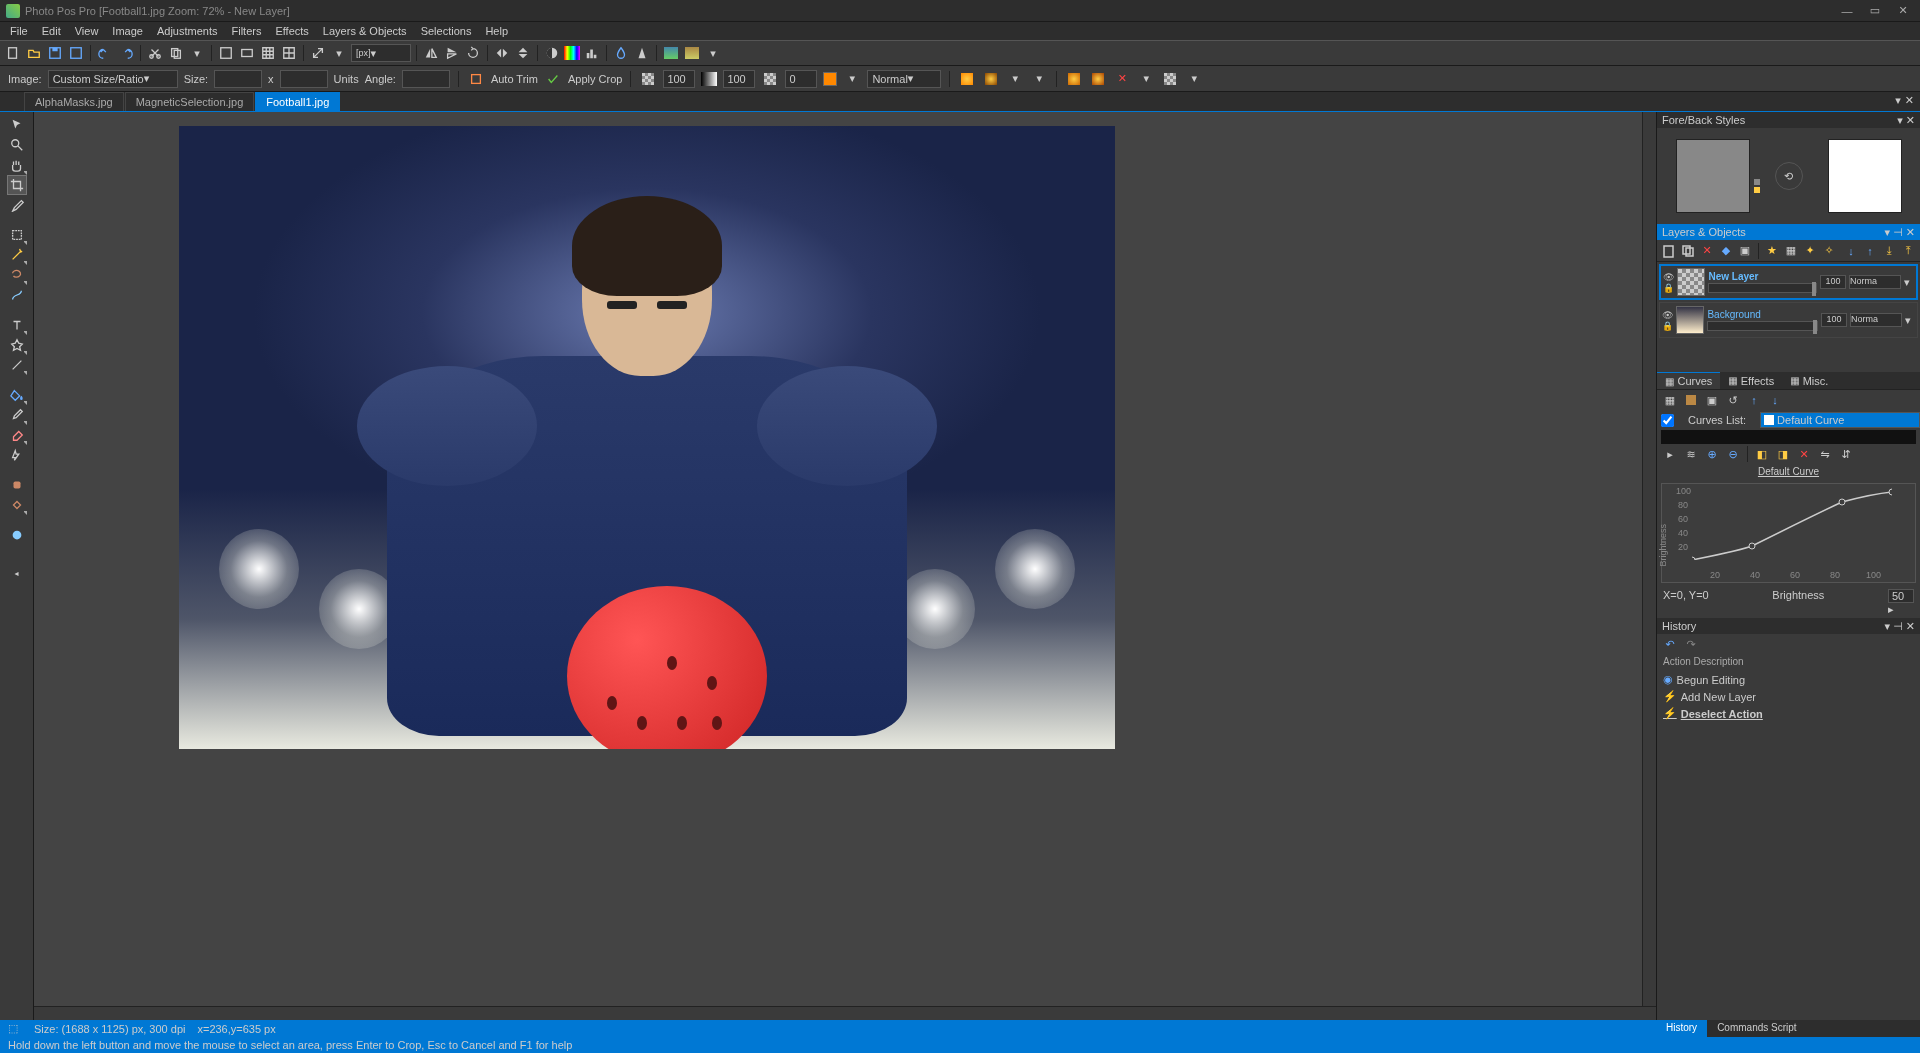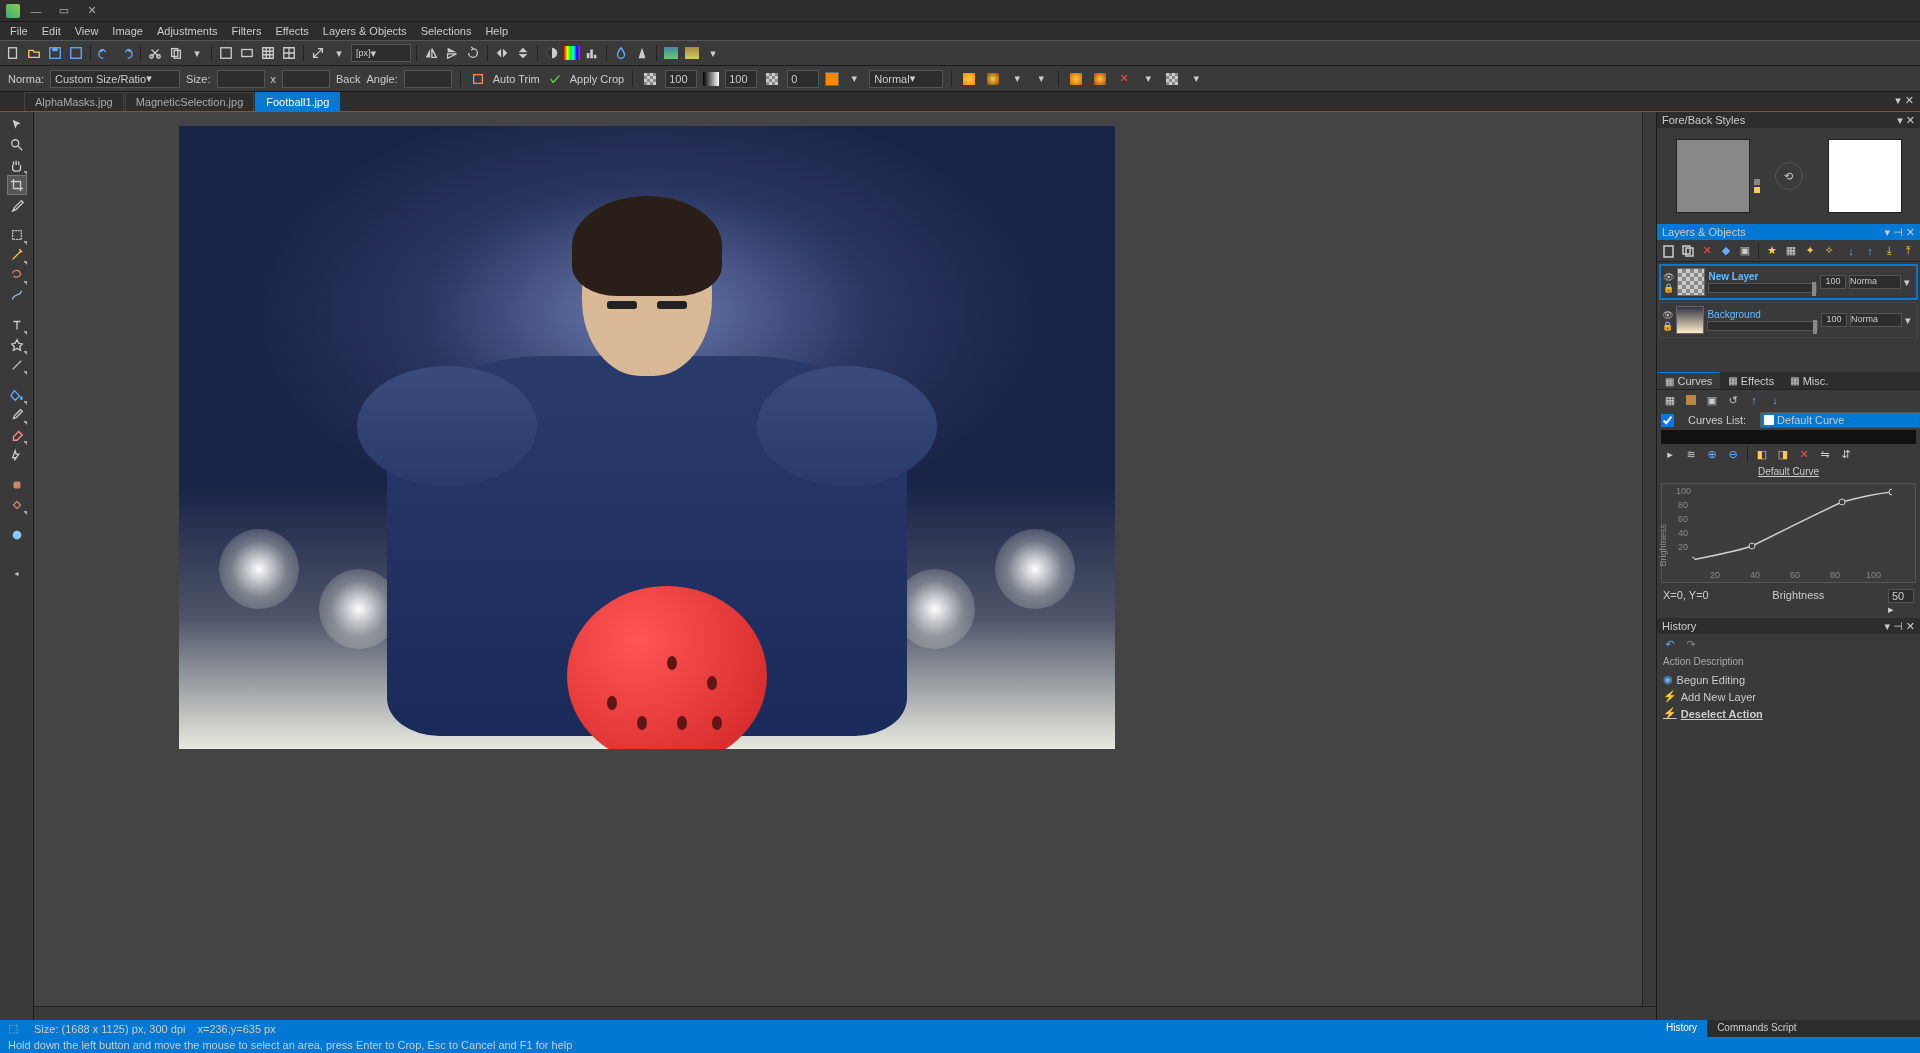--- a/index.html
+++ b/index.html
@@ -83,20 +83,21 @@
 .ico{fill:none;stroke:#ccc;stroke-width:1.5}
 .grad1{width:16px;height:14px;background:linear-gradient(to right,#000,#fff)}
 .grad2{width:16px;height:14px;background:linear-gradient(to right,red,yellow,lime,cyan,blue,magenta)}
 .colbox{width:14px;height:14px;border:1px solid #666}
 </style>
 </head>
 <body>
 
 <div class="titlebar">
   <div class="logo"></div>
+  <div class="title">Photo Pos Pro [Football1.jpg Zoom: 72% - New Layer]</div>
   <div class="winbtns">
     <div class="winbtn">—</div>
     <div class="winbtn">▭</div>
     <div class="winbtn">✕</div>
   </div>
 </div>
 
 <div class="menubar" id="menubar">
     <div class="menu-item">File</div>
     <div class="menu-item">Edit</div>
@@ -251,30 +252,30 @@
   <div class="tbtn">
       <div style="width:14px;height:12px;background:linear-gradient(#48a,#6c6)"></div>
     </div>
   <div class="tbtn">
       <div style="width:14px;height:12px;background:linear-gradient(#a84,#cc6)"></div>
     </div>
   <div class="tbtn">▾</div>
 </div>
 
 <div class="toolbar2">
-  <span class="lbl">Norma:</span>
+  <span class="lbl">Image:</span>
   <div class="combo wide">
       <span>Custom Size/Ratio</span>
       <span>▾</span>
     </div>
   <span class="lbl">Size:</span>
   <div class="txtfld"></div>
   <span class="lbl">x</span>
   <div class="txtfld"></div>
-  <span class="lbl">Back</span>
+  <span class="lbl">Units</span>
   <span class="lbl">Angle:</span>
   <div class="txtfld"></div>
   <div class="sep"></div>
   <div class="tbtn">
       <svg viewBox="0 0 16 16">
         <rect class="ico" style="stroke:#f84" x="3" y="3" width="10" height="10"></rect>
       </svg>
     </div>
   <span class="lbl">Auto Trim</span>
   <div class="tbtn">

